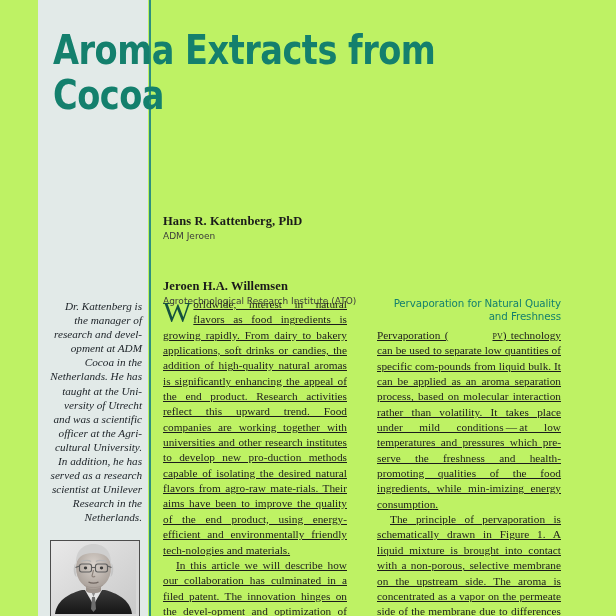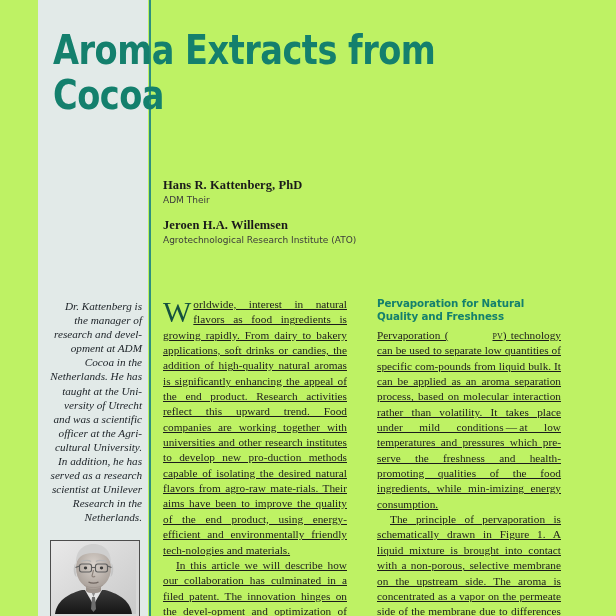--- a/index.html
+++ b/index.html
@@ -58,21 +58,21 @@
     transform-origin: left top;
   }
 
   
   #authors {
     position: absolute;
     left: 163px;
     top: 178px;
     width: 300px;
   }
-  .author-block { margin-bottom: 11px; }
+  .author-block { margin-bottom: 11px; margin-top: 36px; }
   .author-name {
     font-family: "Liberation Serif", serif;
     font-weight: bold;
     font-size: 12.5px;
     line-height: 15px;
     color: #1a1a1a;
     letter-spacing: 0.1px;
   }
   .author-affil {
     font-family: "DejaVu Sans", sans-serif;
@@ -135,26 +135,26 @@
     font-size: 30px;
     line-height: 25px;
     padding: 2px 1px 0 0;
     margin-right: 1px;
     font-weight: normal;
     color: #14513f;
   }
 
   .section-head {
     font-family: "DejaVu Sans", sans-serif;
-    font-weight: bold;
+    font-weight: normal;
     font-size: 10.3px;
     line-height: 13px;
     color: #14806d;
     margin: 0 0 5px 0;
-    text-align: left;
+    text-align: right;
     letter-spacing: -0.1px;
   }
 
   .smallcaps {
     font-variant: small-caps;
     font-size: 11.6px;
     margin-left: 44px;
   }
 </style>
 </head>
@@ -166,21 +166,21 @@
   <div id="sidebar-rule"></div>
 
   <div id="title">
     <div>Aroma Extracts from</div>
     <div>Cocoa</div>
   </div>
 
   <div id="authors">
     <div class="author-block">
       <div class="author-name">Hans R. Kattenberg, PhD</div>
-      <div class="author-affil">ADM Their</div>
+      <div class="author-affil">ADM Jeroen</div>
     </div>
     <div class="author-block">
       <div class="author-name">Jeroen H.A. Willemsen</div>
       <div class="author-affil">Agrotechnological Research Institute (ATO)</div>
     </div>
   </div>
 
   <div id="bio">Dr. Kattenberg is the manager of research and devel-opment at ADM Cocoa in the Netherlands. He has taught at the Uni-versity of Utrecht and was a scientific officer at the Agri-cultural University. In addition, he has served as a research scientist at Unilever Research in the Netherlands.</div>
 
   <div id="portrait-frame">

